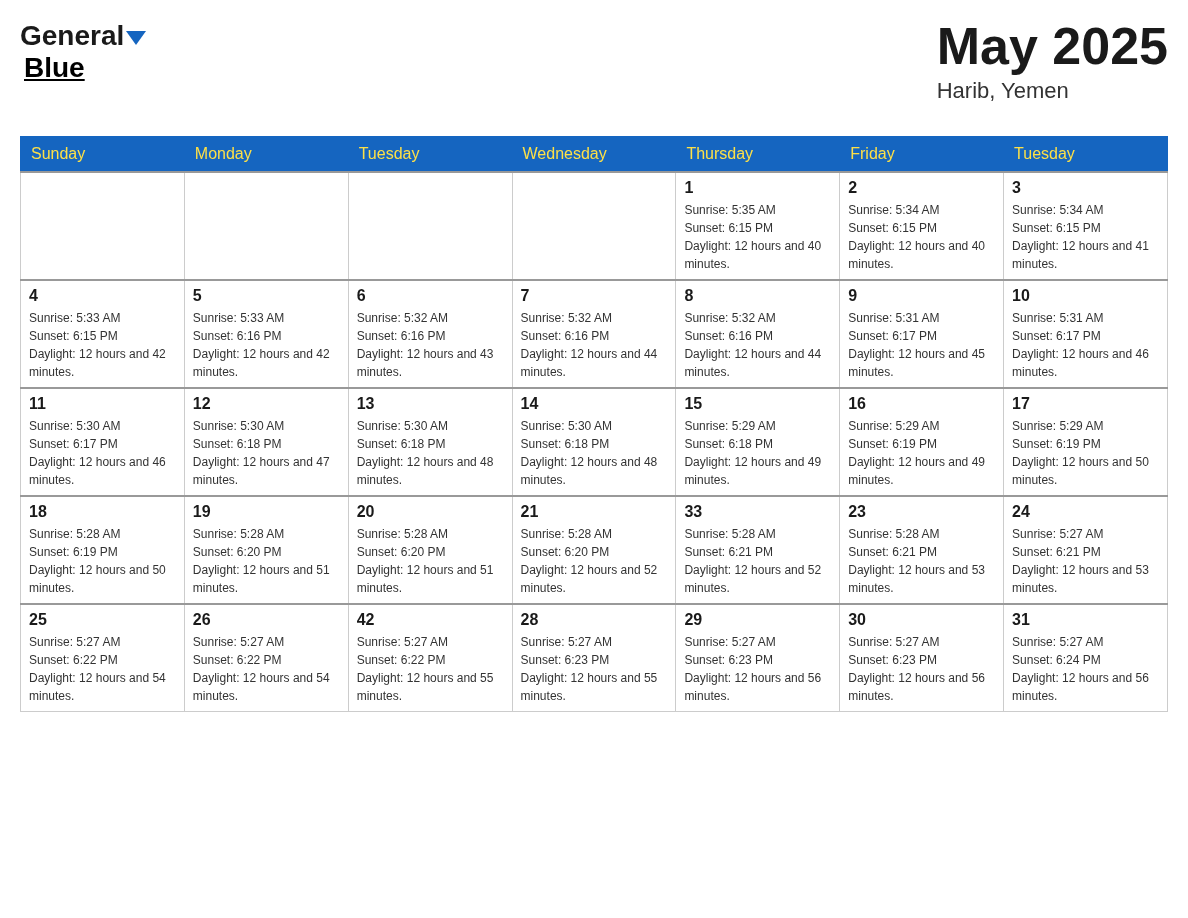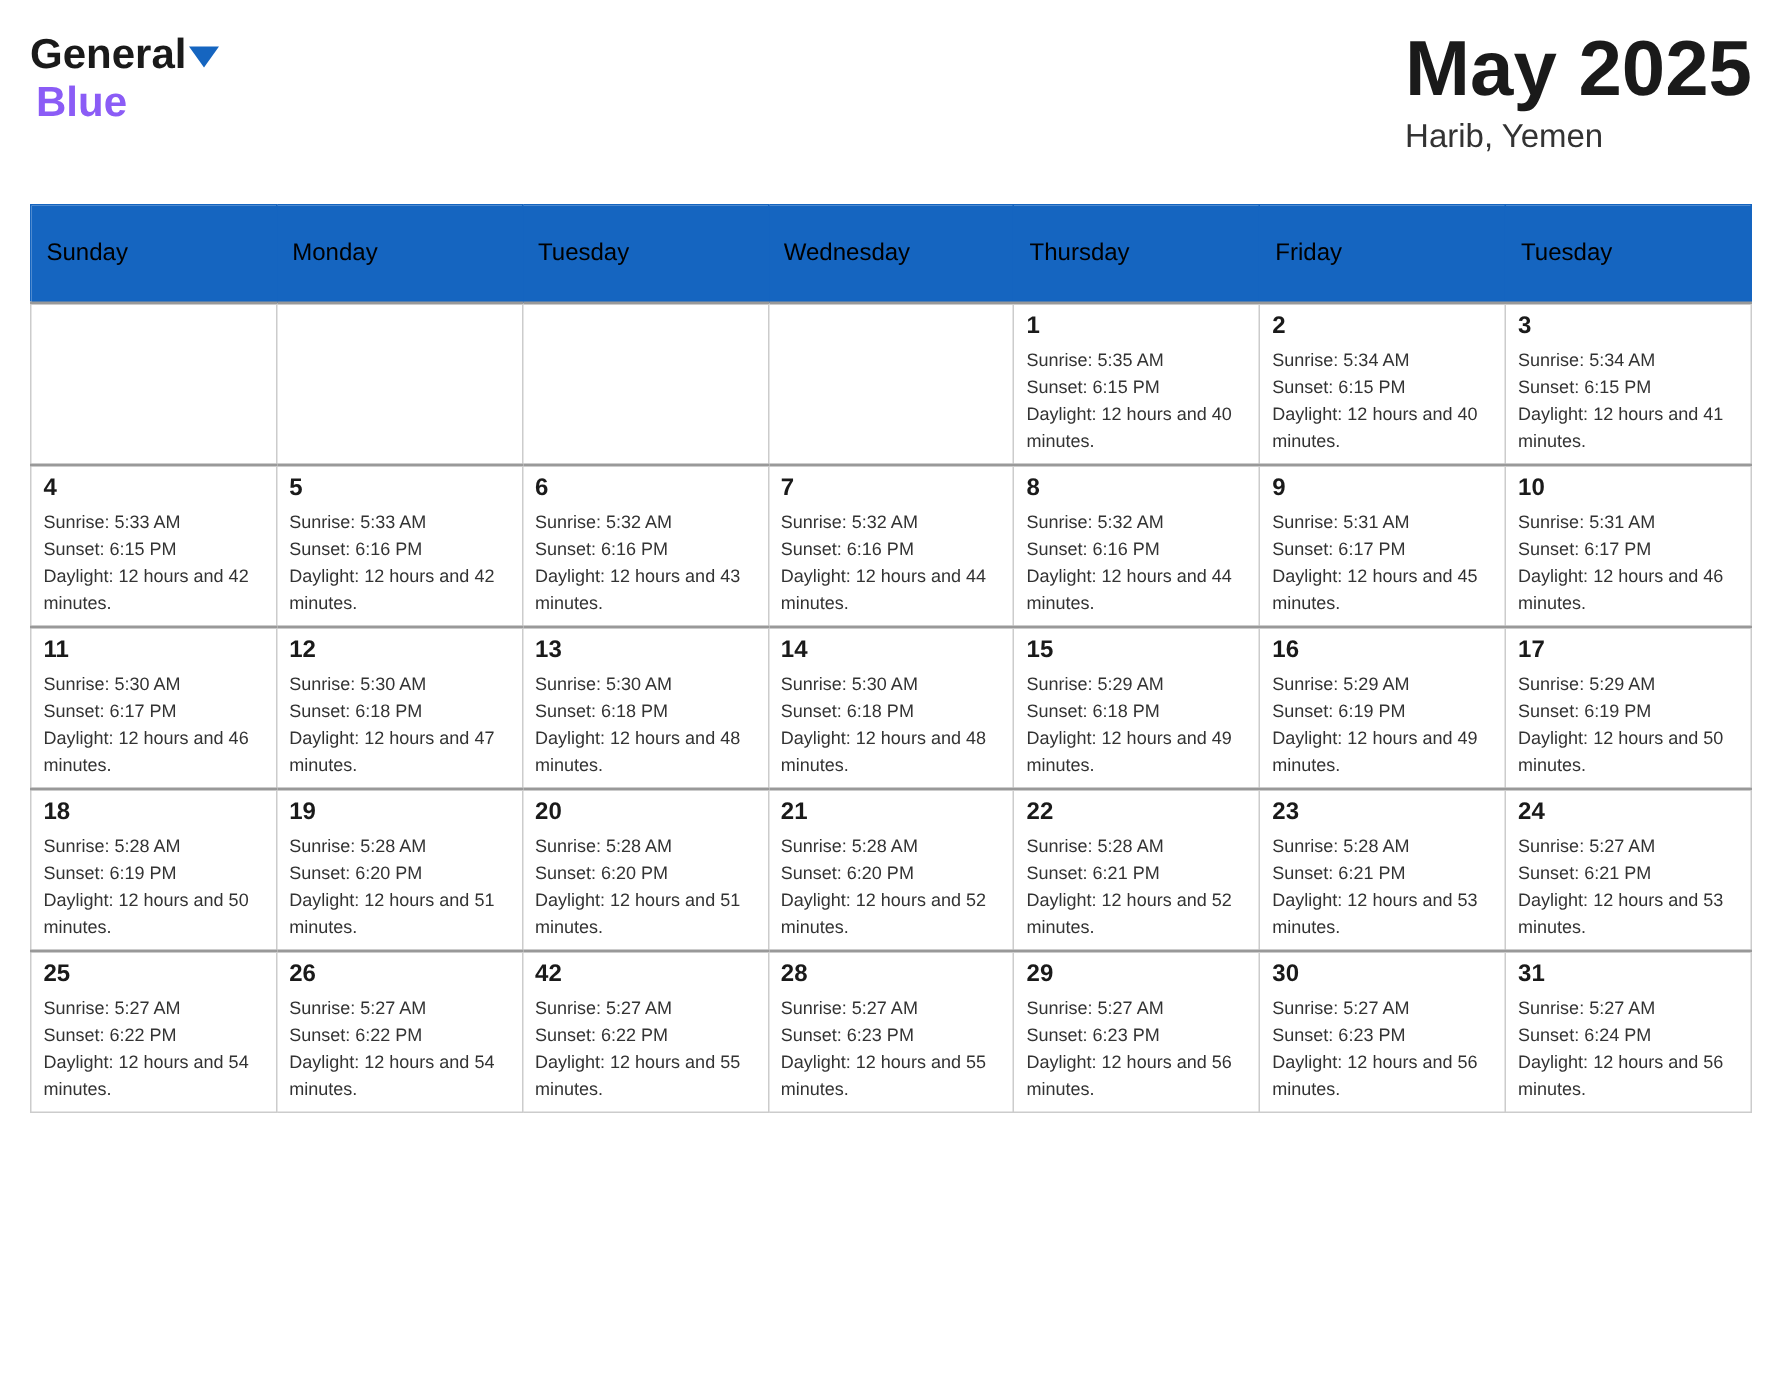--- a/index.html
+++ b/index.html
@@ -25,21 +25,21 @@
     .logo-arrow {
       display: inline-block;
       width: 0;
       height: 0;
       border-left: 10px solid transparent;
       border-right: 10px solid transparent;
       border-top: 14px solid #1565c0;
       margin-left: 2px;
       vertical-align: middle;
     }
-    .logo-blue { color: #8b5cf6; }
+    .logo-blue { color: #000000; text-decoration: underline; }
     .logo-line2 { font-size: 28px; font-weight: bold; }
     .title-block {
       text-align: left;
     }
     .month-title {
       font-size: 52px;
       font-weight: bold;
       color: #1a1a1a;
       line-height: 1;
     }
@@ -47,24 +47,24 @@
       font-size: 22px;
       color: #333;
       margin-top: 6px;
     }
     .calendar {
       width: 100%;
       border-collapse: collapse;
     }
     .calendar th {
       background-color: #1565c0;
-      color: #000000;
+      color: #fde047;
       font-size: 16px;
       font-weight: normal;
-      padding: 23px 10px;
+      padding: 8px 10px;
       text-align: left;
       border: 1px solid #1565c0;
     }
     .calendar td {
       border: 1px solid #ccc;
       vertical-align: top;
       padding: 6px 8px;
       width: calc(100% / 7);
       min-height: 100px;
     }
@@ -207,21 +207,21 @@
         </td>
         <td>
           <span class="day-num">20</span>
           <div class="day-info">Sunrise: 5:28 AM<br>Sunset: 6:20 PM<br>Daylight: 12 hours and 51 minutes.</div>
         </td>
         <td>
           <span class="day-num">21</span>
           <div class="day-info">Sunrise: 5:28 AM<br>Sunset: 6:20 PM<br>Daylight: 12 hours and 52 minutes.</div>
         </td>
         <td>
-          <span class="day-num">22</span>
+          <span class="day-num">33</span>
           <div class="day-info">Sunrise: 5:28 AM<br>Sunset: 6:21 PM<br>Daylight: 12 hours and 52 minutes.</div>
         </td>
         <td>
           <span class="day-num">23</span>
           <div class="day-info">Sunrise: 5:28 AM<br>Sunset: 6:21 PM<br>Daylight: 12 hours and 53 minutes.</div>
         </td>
         <td>
           <span class="day-num">24</span>
           <div class="day-info">Sunrise: 5:27 AM<br>Sunset: 6:21 PM<br>Daylight: 12 hours and 53 minutes.</div>
         </td>

